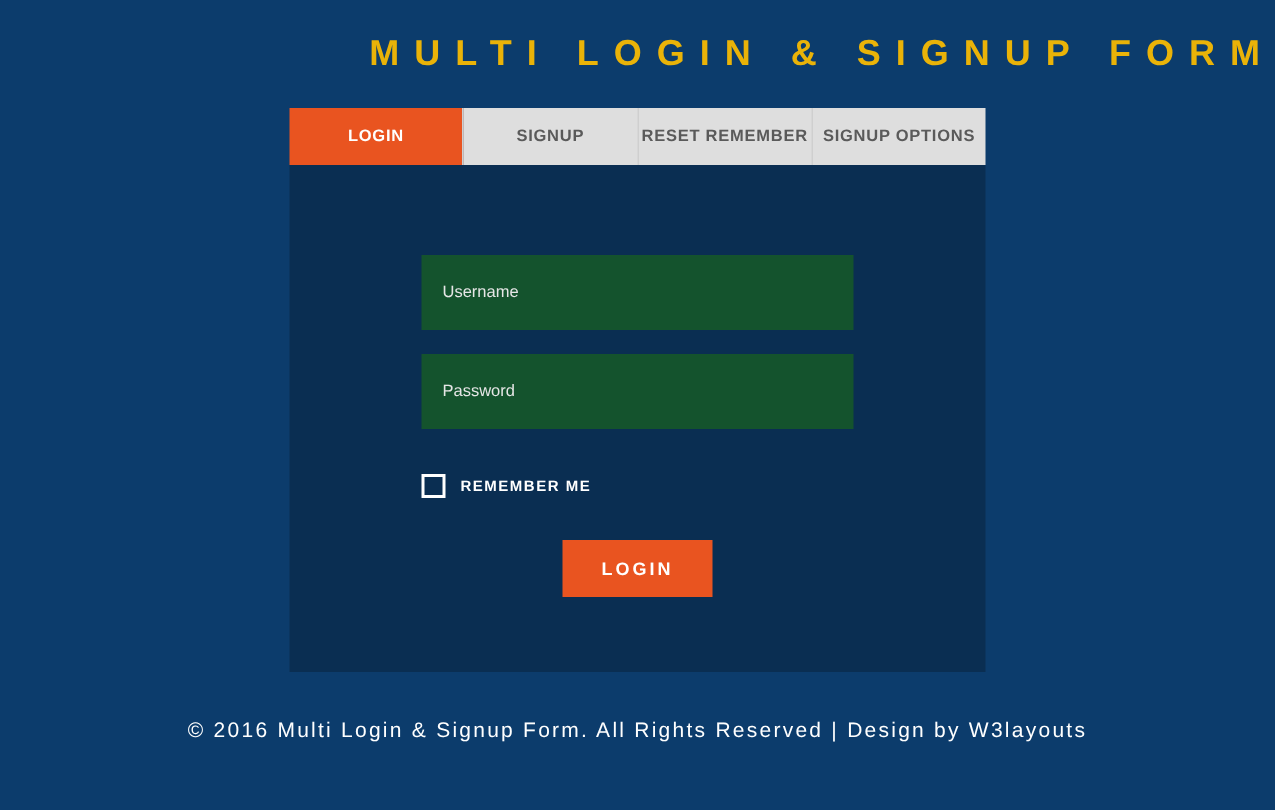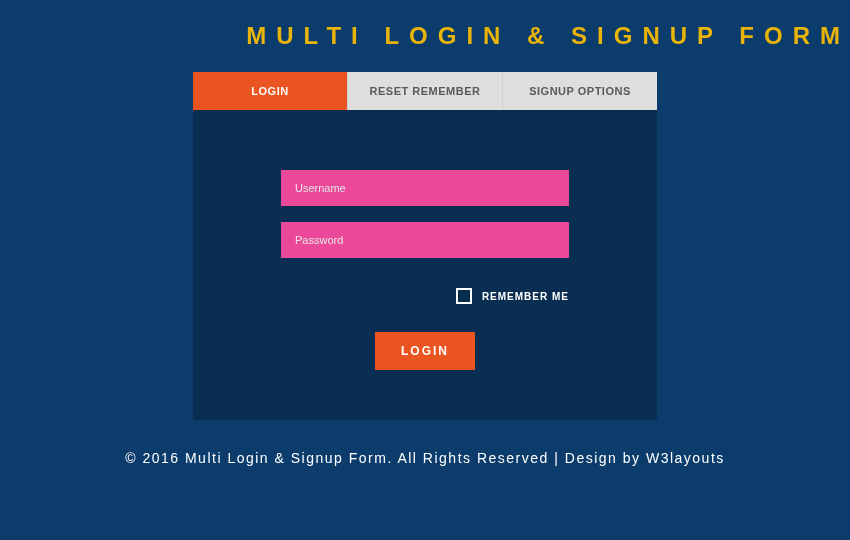--- a/index.html
+++ b/index.html
@@ -45,34 +45,34 @@
   .tab.active {
     background: #e95420;
     color: #ffffff;
   }
   .panel {
     background: #0a2e52;
     padding: 60px 88px 50px 88px;
   }
   .field {
     width: 100%;
-    height: 36px;
-    background: #ec4899;
+    height: 50px;
+    background: #14532d;
     border: none;
     outline: none;
     color: #ffffff;
     font-size: 11px;
     padding: 0 14px;
     margin-bottom: 16px;
   }
   .field::placeholder { color: #e6e6e6; }
   .remember-row {
     display: flex;
     align-items: center;
-    justify-content: flex-end;
+    justify-content: flex-start;
     margin-top: 14px;
     margin-bottom: 28px;
     gap: 10px;
   }
   .checkbox {
     width: 16px;
     height: 16px;
     border: 2px solid #ffffff;
     background: transparent;
     cursor: pointer;
@@ -109,20 +109,23 @@
 
 <h1 class="page-title">MULTI LOGIN &amp; SIGNUP FORM</h1>
 
 <div class="card">
 
   <div class="tabs">
     <div class="tab active">
       <span>LOGIN</span>
     </div>
     <div class="tab">
+      <span>SIGNUP</span>
+    </div>
+    <div class="tab">
       <span>RESET REMEMBER</span>
     </div>
     <div class="tab">
       <span>SIGNUP OPTIONS</span>
     </div>
   </div>
 
   <div class="panel">
     <input class="field" type="text" placeholder="Username" style="">
     <input class="field" type="password" placeholder="Password" style="">

